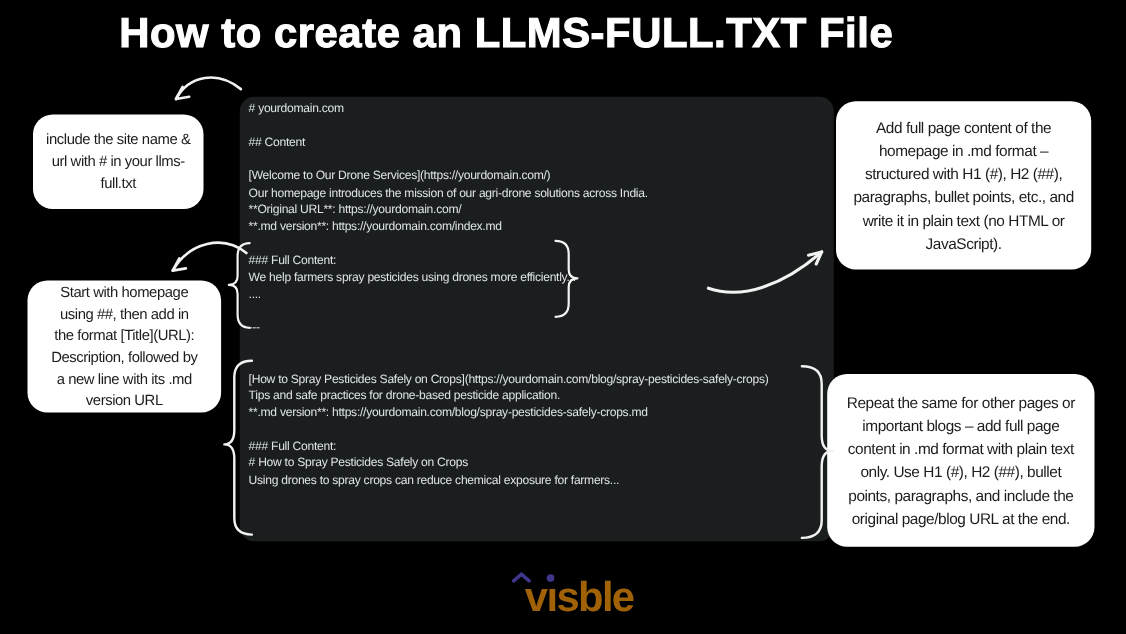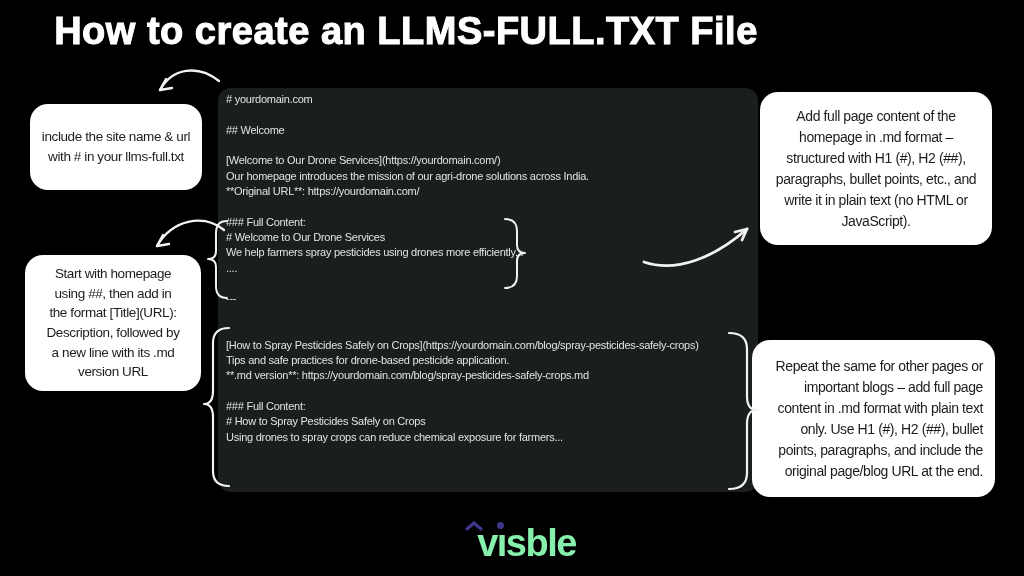--- a/index.html
+++ b/index.html
@@ -2,84 +2,84 @@
 <html><head>
 <meta charset="utf-8">
 <style>
   html,body{margin:0;padding:0;background:#000;}
   .canvas{
     position:relative;width:1024px;height:576px;background:#000000;
     overflow:hidden;font-family:"Liberation Sans",sans-serif;
   }
   .title{
     position:absolute;top:10px;left:0;width:812px;margin:0;
-    text-align:center;color:#ffffff;font-size:38px;font-weight:700;
+    text-align:right;color:#ffffff;font-size:38px;font-weight:700;
     letter-spacing:0.5px;-webkit-text-stroke:1px #ffffff;
   }
   .code-block{
     position:absolute;left:218px;top:88px;width:540px;height:404px;
     background:#1a1e1e;border-radius:13px;box-sizing:border-box;
     padding:4px 0 0 8px;overflow:hidden;
   }
   .code-line{
     height:15.35px;line-height:15.35px;white-space:nowrap;
     color:#dfe3e3;font-size:11px;letter-spacing:-0.25px;
   }
   .bubble{
     position:absolute;background:#ffffff;color:#1c1c1c;
     border-radius:18px;display:flex;align-items:center;justify-content:center;
     text-align:center;box-sizing:border-box;
   }
   .bubble span{display:block;}
-  .bubble-left-top{left:30px;top:104px;width:172px;height:86px;padding:8px 10px;
+  .bubble-left-top{left:30px;top:104px;width:155px;height:86px;padding:8px 10px;
     font-size:13.5px;letter-spacing:-0.4px;line-height:1.5;}
-  .bubble-left-bottom{left:25px;top:255px;width:176px;height:136px;padding:8px 20px;
+  .bubble-left-bottom{left:25px;top:255px;width:176px;height:120px;padding:8px 20px;
     font-size:13.5px;letter-spacing:-0.4px;line-height:1.45;}
   .bubble-right-top{left:760px;top:92px;width:232px;height:153px;padding:10px 12px;
     font-size:14px;letter-spacing:-0.4px;line-height:1.5;}
   .bubble-right-bottom{left:752px;top:340px;width:243px;height:157px;padding:10px 12px;
-    font-size:14px;letter-spacing:-0.4px;line-height:1.5;text-align:right;}
+    font-size:14px;letter-spacing:-0.4px;line-height:1.5;}
   .annotations{
     position:absolute;left:0;top:0;width:1024px;height:576px;pointer-events:none;
   }
   .logo{
     position:absolute;left:0;right:0;top:520px;height:46px;
     display:flex;align-items:center;justify-content:center;
   }
   .logo-inner{position:relative;}
   .logo-text{
-    color:#86efac;font-size:38px;font-weight:600;letter-spacing:-1.5px;
+    color:#a16207;font-size:38px;font-weight:600;letter-spacing:-1.5px;
     font-family:"Liberation Sans",sans-serif;
     margin-left:29px;
   }
   .logo-caret{position:absolute;left:17px;top:-5px;}
   .logo-dot{
     position:absolute;left:49px;top:0px;width:7px;height:7px;border-radius:50%;
     background:#3e378c;
   }
 </style>
 </head>
 <body>
 
 <div class="canvas">
 
   <h1 class="title">How to create an LLMS-FULL.TXT File</h1>
 
   <div class="code-block">
     <div class="code-lines">
         <div class="code-line"># yourdomain.com</div>
         <div class="code-line">&nbsp;</div>
-        <div class="code-line">## Welcome</div>
+        <div class="code-line">## Content</div>
         <div class="code-line">&nbsp;</div>
         <div class="code-line">[Welcome to Our Drone Services](https://yourdomain.com/)</div>
         <div class="code-line">Our homepage introduces the mission of our agri-drone solutions across India.</div>
         <div class="code-line">**Original URL**: https://yourdomain.com/</div>
+        <div class="code-line">**.md version**: https://yourdomain.com/index.md</div>
         <div class="code-line">&nbsp;</div>
         <div class="code-line">### Full Content:</div>
-        <div class="code-line"># Welcome to Our Drone Services</div>
         <div class="code-line">We help farmers spray pesticides using drones more efficiently...</div>
         <div class="code-line">....</div>
         <div class="code-line">&nbsp;</div>
         <div class="code-line">---</div>
         <div class="code-line">&nbsp;</div>
         <div class="code-line">&nbsp;</div>
         <div class="code-line">[How to Spray Pesticides Safely on Crops](https://yourdomain.com/blog/spray-pesticides-safely-crops)</div>
         <div class="code-line">Tips and safe practices for drone-based pesticide application.</div>
         <div class="code-line">**.md version**: https://yourdomain.com/blog/spray-pesticides-safely-crops.md</div>
         <div class="code-line">&nbsp;</div>

